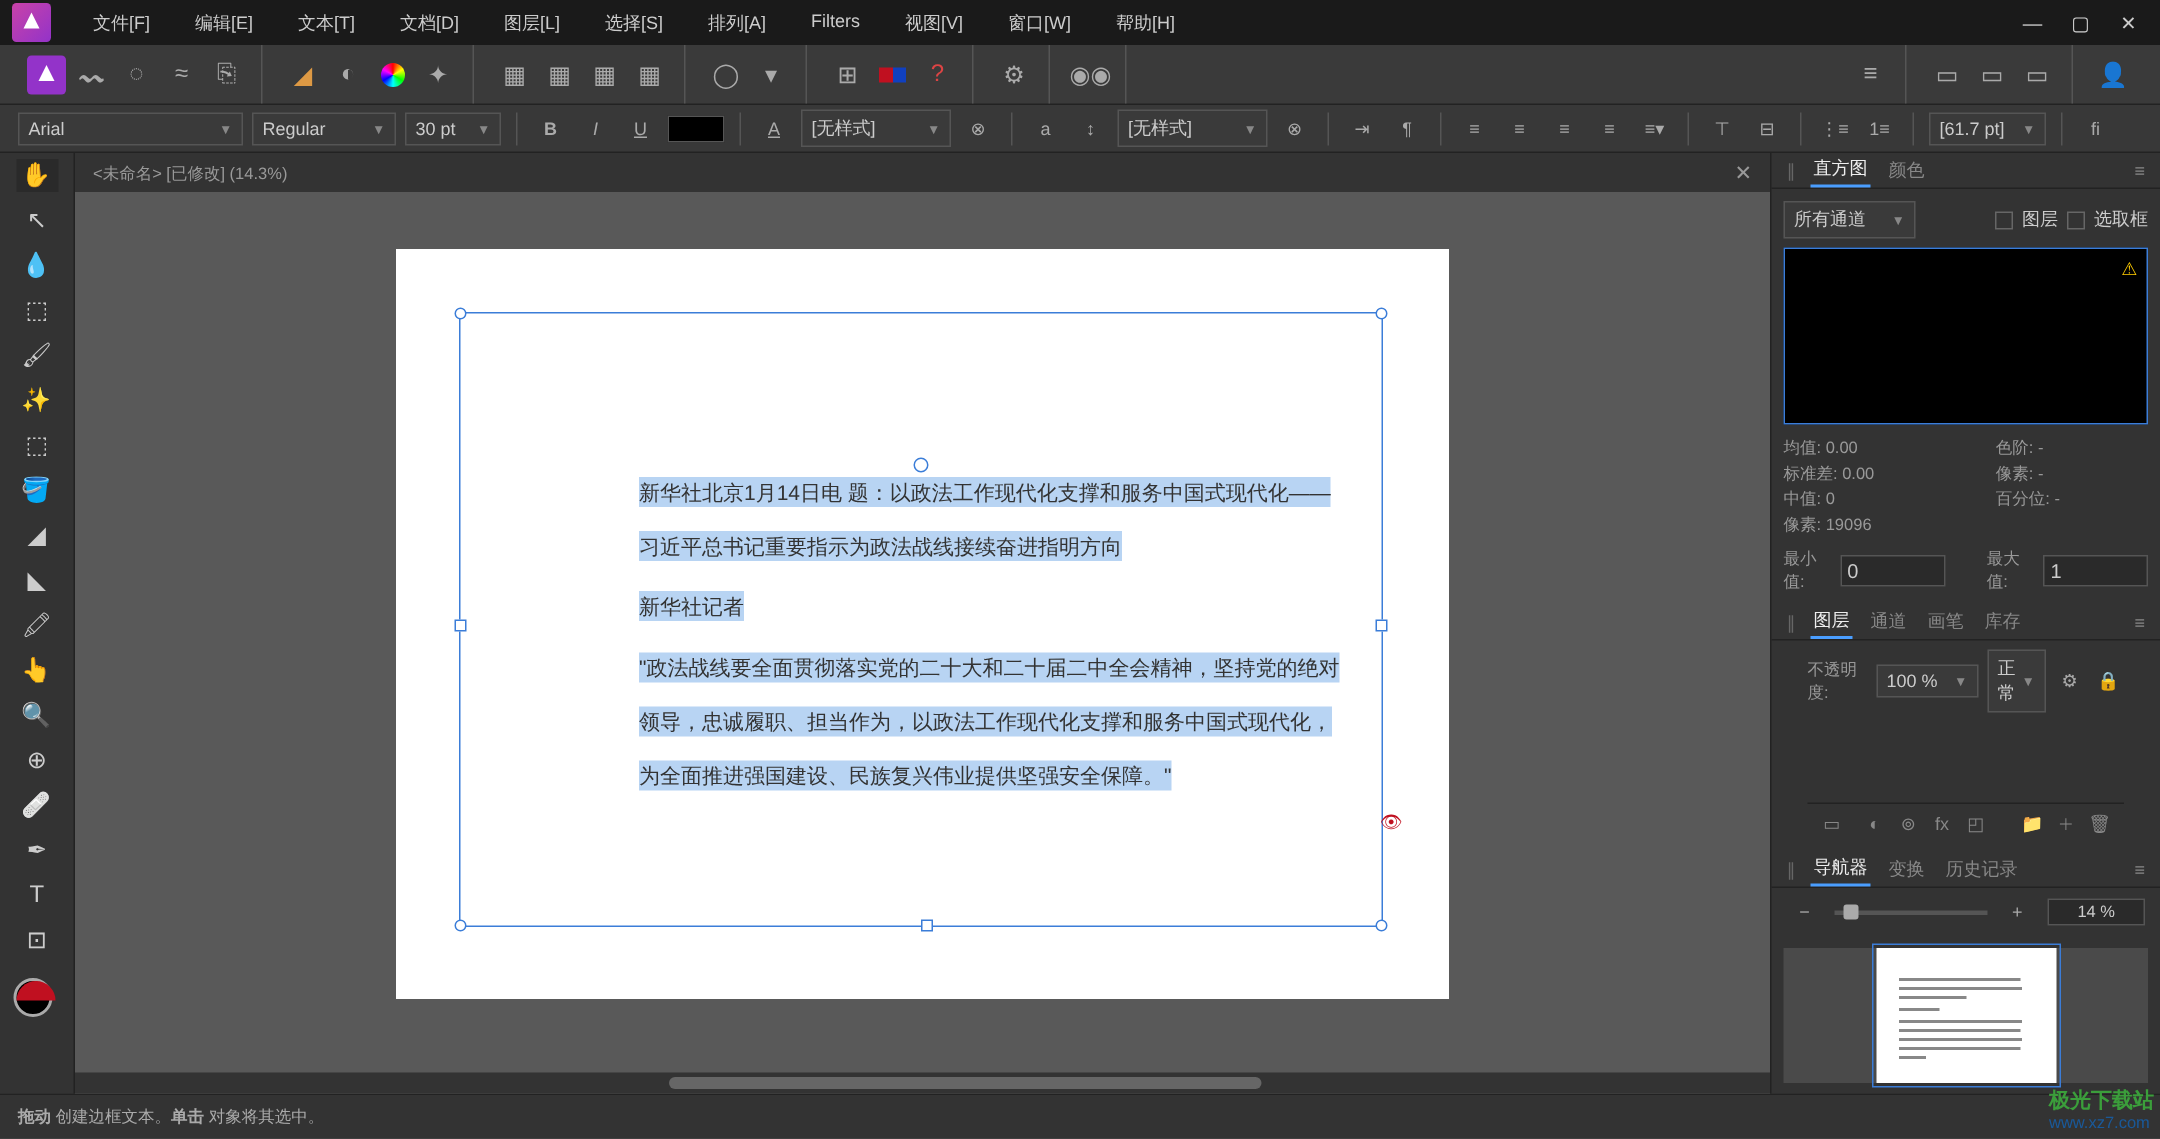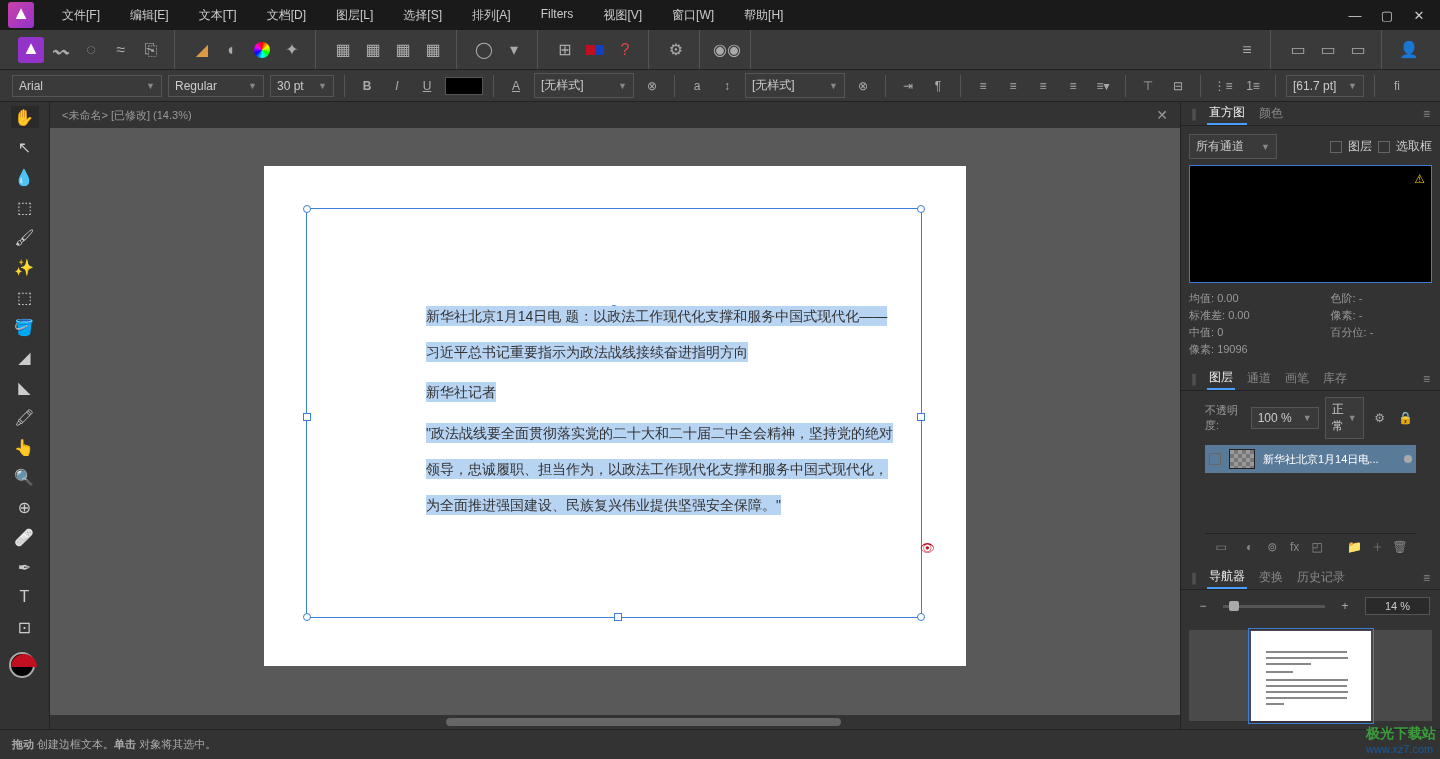--- a/index.html
+++ b/index.html
@@ -37,21 +37,21 @@
 .fg-circle { width: 26px; height: 26px; border-radius: 50%; background: #000; border: 2px solid #aaa; position: absolute; }
 .fg-half { width: 26px; height: 13px; border-radius: 13px 13px 0 0; background: #c01020; position: absolute; top: 2px; left: 2px; }
 
 .canvas-area { flex: 1; background: #595959; position: relative; overflow: hidden; }
 .tab-bar { height: 26px; background: #333; display: flex; align-items: center; padding: 0 12px; color: #999; font-size: 11px; }
 .close-x { margin-left: auto; cursor: pointer; font-size: 14px; }
 
 .canvas-wrap { position: absolute; top: 26px; left: 0; right: 0; bottom: 26px; display: flex; align-items: center; justify-content: center; }
 .page { width: 702px; height: 500px; background: #fff; position: relative; }
 .text-frame { position: absolute; left: 42px; top: 42px; width: 616px; height: 410px; border: 1px solid #3b7dd8; }
-.text-content { position: absolute; left: 162px; top: 132px; width: 470px; font-size: 14px; color: #333; line-height: 2.6; }
+.text-content { position: absolute; left: 162px; top: 144px; width: 470px; font-size: 14px; color: #333; line-height: 2.6; }
 .text-content p { margin-bottom: 4px; }
 .text-content span.hl { background: #b8d4f3; padding: 2px 0; }
 .handle { width: 8px; height: 8px; background: #fff; border: 1px solid #3b7dd8; position: absolute; }
 .handle.circle { border-radius: 50%; }
 .rot-handle { width: 10px; height: 10px; border-radius: 50%; background: #fff; border: 1px solid #3b7dd8; position: absolute; left: 50%; top: 96px; transform: translateX(-50%); }
 .overflow-marker { position: absolute; right: -14px; top: 332px; color: #c01020; font-size: 12px; }
 
 .hscroll { position: absolute; bottom: 0; left: 0; right: 0; height: 14px; background: #333; }
 .hscroll-thumb { position: absolute; left: 35%; width: 35%; height: 8px; top: 3px; background: #666; border-radius: 4px; }
 
@@ -342,20 +342,27 @@
           <div><span>像素:</span> <span>-</span></div>
         </div>
       <div class="stats-row">
           <div><span>中值:</span> <span>0</span></div>
           <div><span>百分位:</span> <span>-</span></div>
         </div>
       <div class="stats-row">
           <div><span>像素:</span> <span>19096</span></div>
           <div></div>
         </div>
+      <div class="minmax-row">
+        <span>最小值:</span>
+        <input value="0" style="">
+        <div style="flex:1"></div>
+        <span>最大值:</span>
+        <input value="1" style="">
+      </div>
     </div>
 
     <div class="panel-header">
       <span style="color:#666">∥</span>
       <span class="panel-tab active">图层</span>
       <span class="panel-tab">通道</span>
       <span class="panel-tab">画笔</span>
       <span class="panel-tab">库存</span>
       <span class="panel-menu">≡</span>
     </div>
@@ -366,28 +373,20 @@
             <span>100 %</span>
             <span class="arrow">▼</span>
           </div>
         <div class="select-box" style="flex:1">
             <span>正常</span>
             <span class="arrow">▼</span>
           </div>
         <div class="icon-btn">⚙</div>
         <div class="icon-btn">🔒</div>
       </div>
-      <div class="layer-row">
-        <span class="check"></span>
-        <div class="layer-thumb"></div>
-        <span>新华社北京1月14日电...</span>
-        <div class="layer-icons">
-            <div class="layer-vis-dot"></div>
-          </div>
-      </div>
       <div class="layer-toolbar">
         <div class="layer-tool-btn">▭</div>
         <div style="flex:1"></div>
         <div class="layer-tool-btn">◐</div>
         <div class="layer-tool-btn">⊚</div>
         <div class="layer-tool-btn">fx</div>
         <div class="layer-tool-btn">◰</div>
         <div style="width:10px"></div>
         <div class="layer-tool-btn">📁</div>
         <div class="layer-tool-btn">🞢</div>

